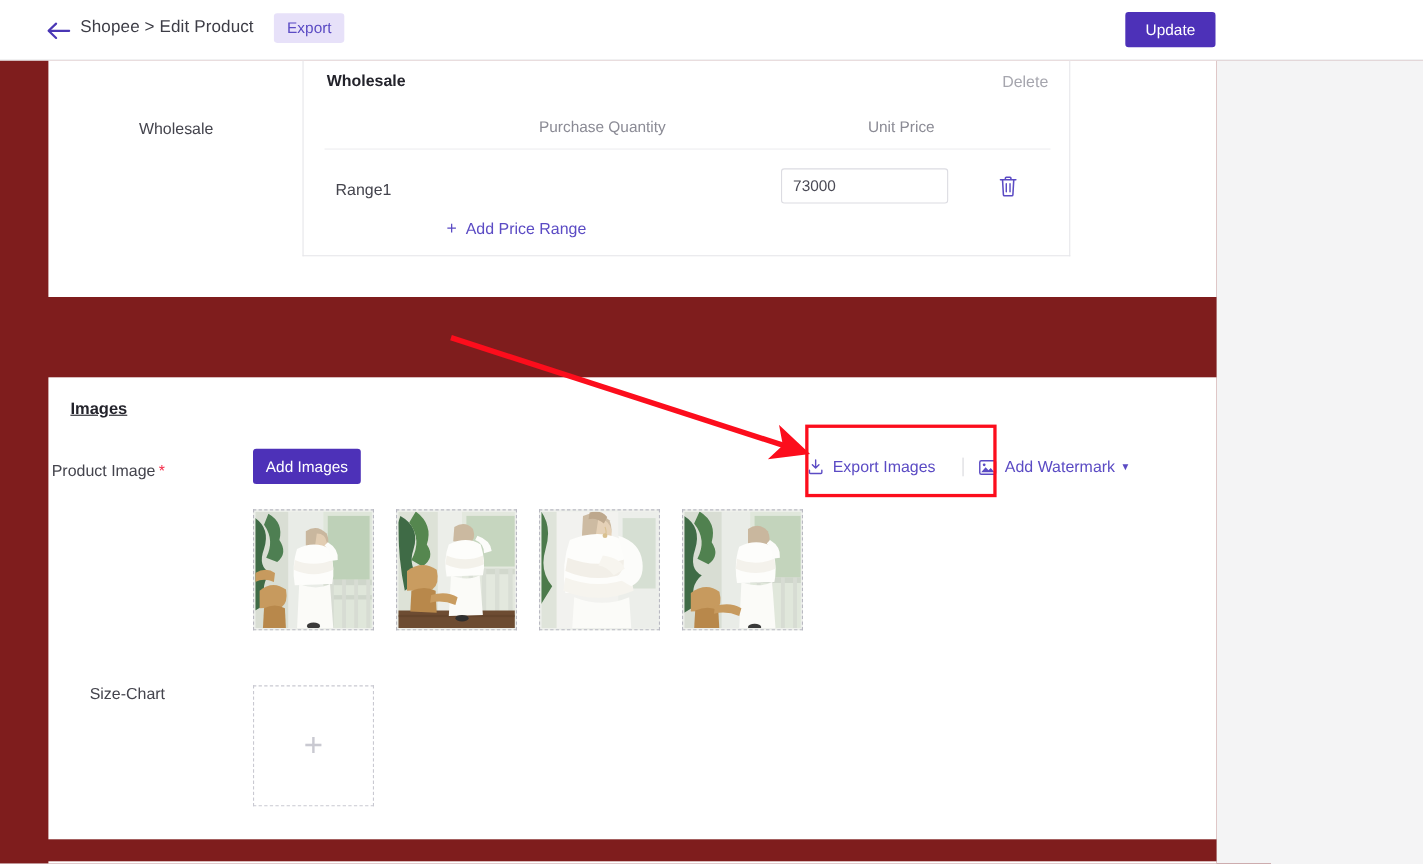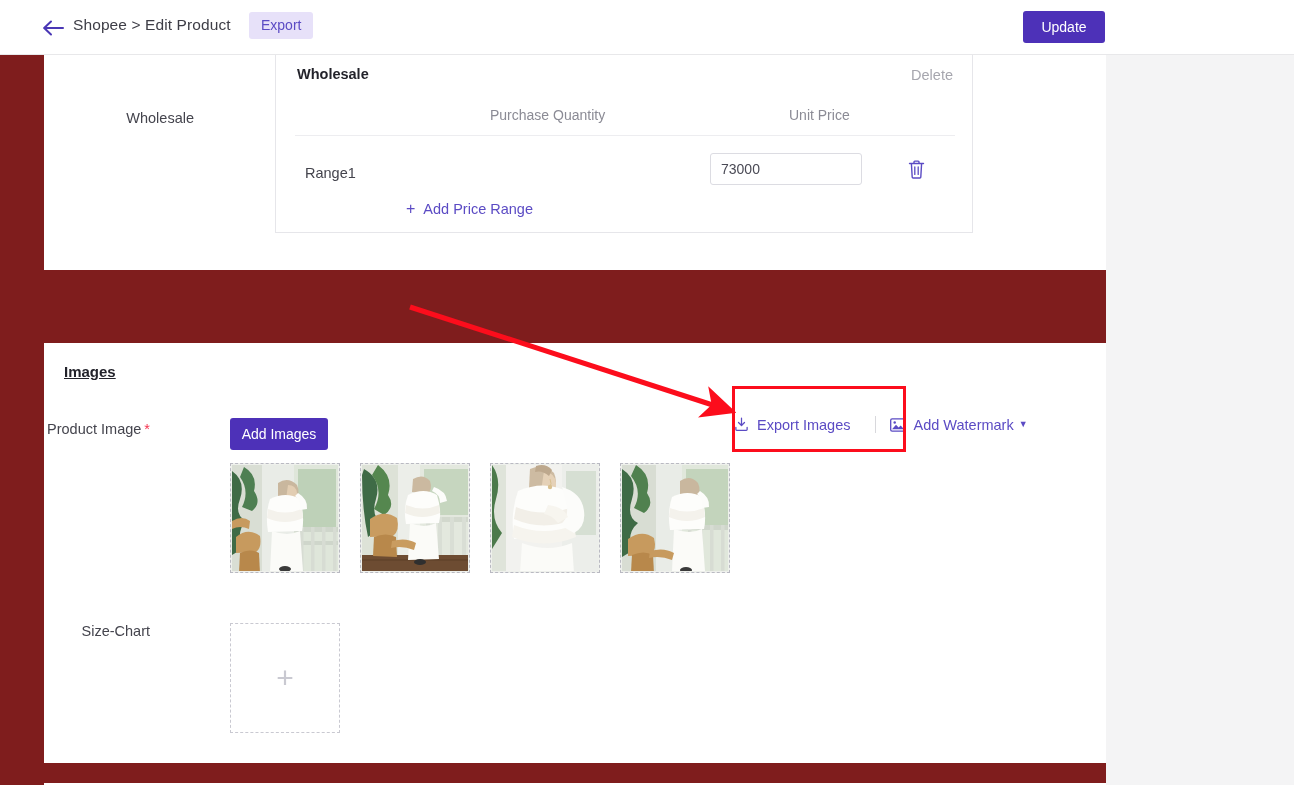--- a/index.html
+++ b/index.html
@@ -129,21 +129,21 @@
 
   
   #card-images { left: 44px; top: 288px; width: 1062px; height: 420px; }
   #images-title { left: 20px; top: 20px; text-decoration: underline; }
   .field-label {
     position: absolute; width: 106px; text-align: right;
     font-size: 14.5px; color: #44444d; white-space: nowrap;
   }
   .req-star { color: #f5334f; margin-left: 3px; }
   .btn-add-images {
-    position: absolute; left: 186px; top: 75px;
+    position: absolute; left: 186px; top: 65px;
     width: 98px; height: 32px;
     background: #4d31b8; color: #fff; border: none; border-radius: 3px;
     font-size: 14px; font-family: inherit; cursor: pointer;
   }
   .tool-row {
     position: absolute; left: 690px; top: 73px;
     display: flex; 
   }
   .tool-link {
     display: flex; align-items: center;

